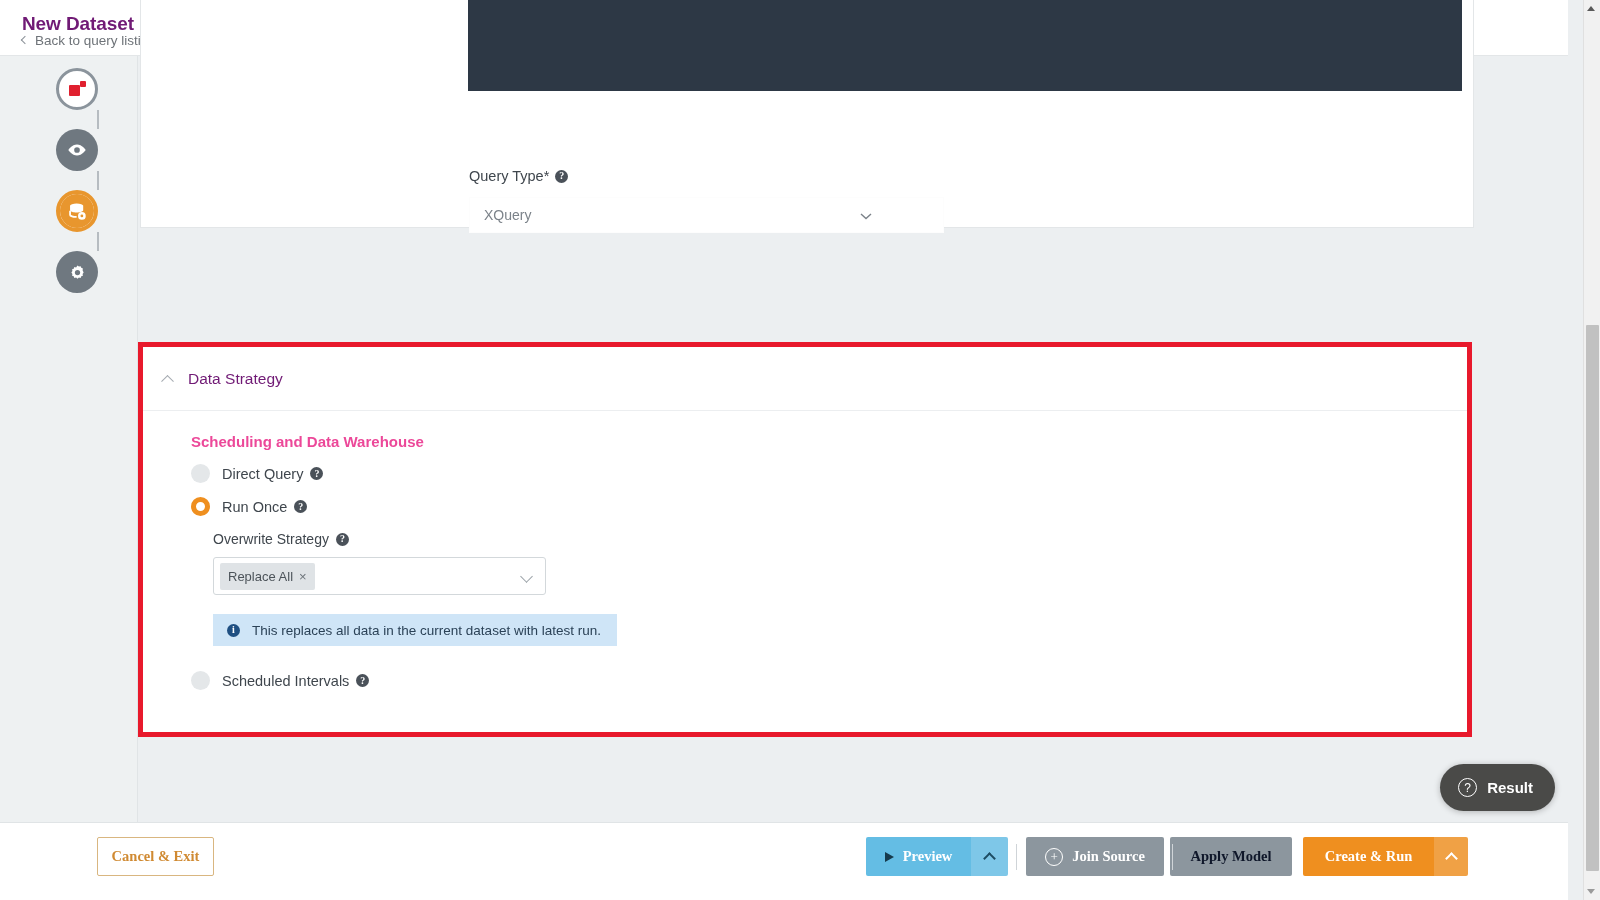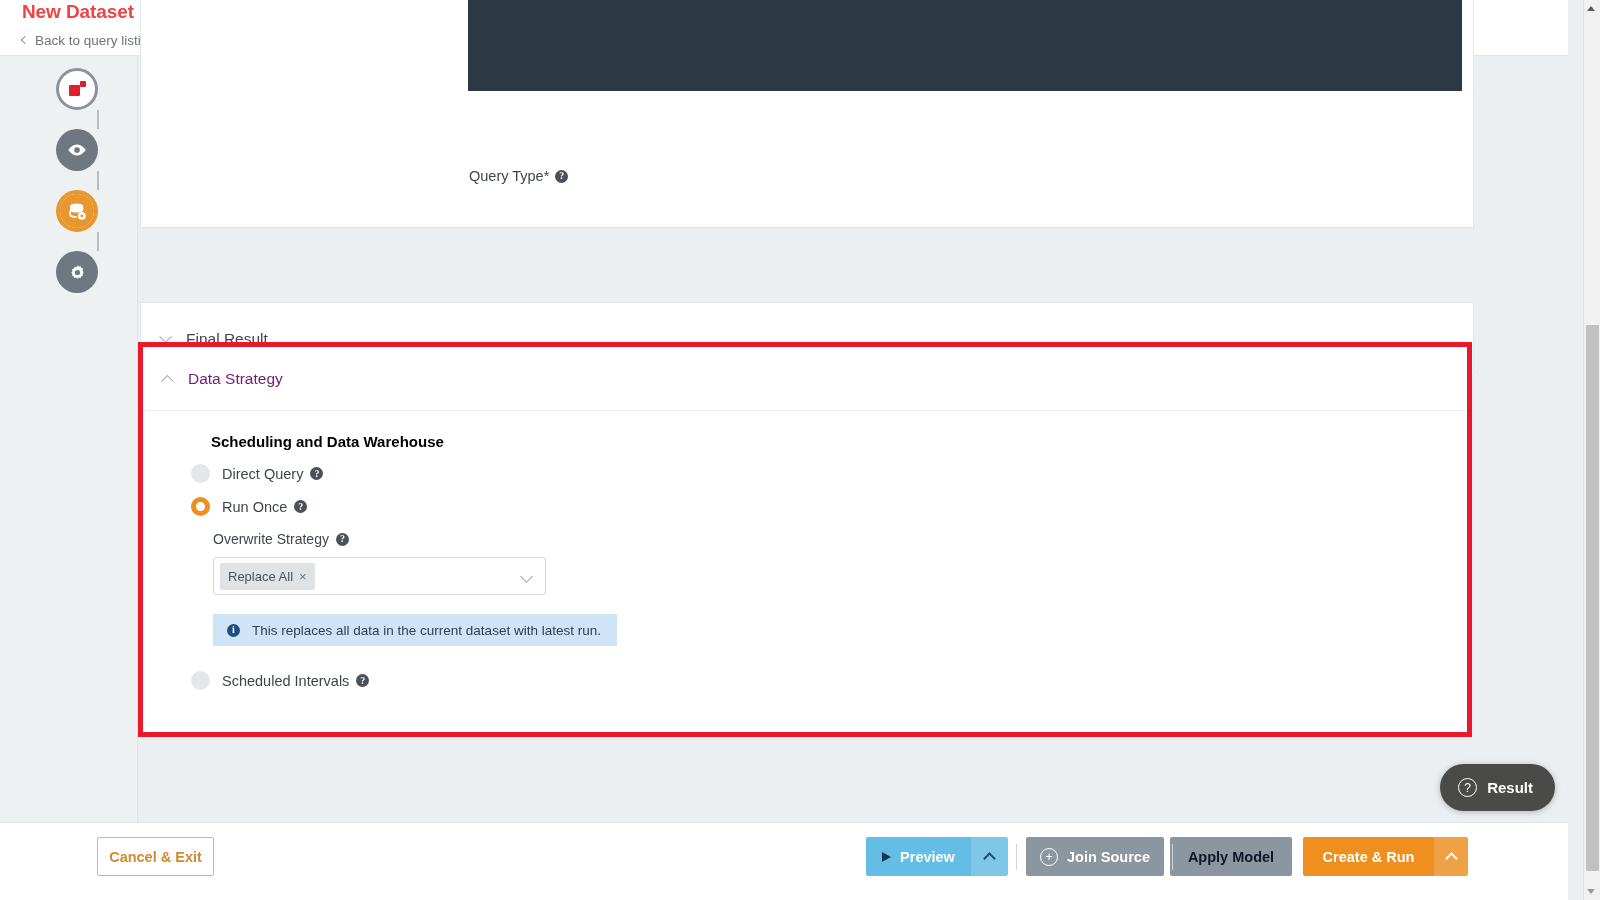--- a/index.html
+++ b/index.html
@@ -15,22 +15,22 @@
   #app { position: relative; width: 1600px; height: 900px; }
 
   
   .topbar {
     position: absolute; left: 0; top: 0;
     width: 1568px; height: 56px;
     background: #ffffff;
     border-bottom: 1px solid #e3e6e8;
   }
   .page-title {
-    position: absolute; left: 22px; top: 1px;
-    font-size: 19px; font-weight: bold; color: #ef4444;
+    position: absolute; left: 22px; top: 13px;
+    font-size: 19px; font-weight: bold; color: #701a75;
     letter-spacing: -0.1px;
   }
   .edit-icon {
     position: absolute; left: 139px; top: 6px;
     width: 16px; height: 16px; cursor: pointer;
   }
   .backlink {
     position: absolute; left: 22px; top: 33px;
     display: flex; align-items: center; gap: 7px;
     color: #6e7378; font-size: 13.5px; cursor: pointer;
@@ -140,21 +140,21 @@
     width: 100%; height: 64px;
     display: flex; align-items: center; gap: 16px;
     padding-left: 20px;
     border-bottom: 1px solid #eceef0;
     cursor: pointer;
   }
   .strategy-body { position: absolute; left: 0; top: 64px; width: 100%; }
 
   .section-title {
     position: absolute; left: 48px; top: 22px;
-    font-size: 15px; font-weight: bold; color: #000000; margin-left: 20px;
+    font-size: 15px; font-weight: bold; color: #ec4899;
   }
 
   .radio-row {
     position: absolute; left: 48px;
     display: flex; align-items: center; gap: 12px;
     cursor: pointer;
   }
   .radio-row.r1 { top: 53px; }
   .radio-row.r2 { top: 86px; }
   .radio-row.r3 { top: 260px; }
@@ -245,21 +245,21 @@
   .bottombar {
     position: absolute; left: 0; top: 822px;
     width: 1568px; height: 78px;
     background: #ffffff;
     border-top: 1px solid #e0e4e6;
   }
   .btn {
     position: absolute; height: 39px;
     display: flex; align-items: center; justify-content: center;
     font-size: 14.5px; font-weight: bold; cursor: pointer;
-    border: none; border-radius: 2px;
+    border: none; border-radius: 2px; font-family: Liberation Serif, serif;
   }
   .btn-cancel {
     left: 97px; top: 14px; width: 117px;
     background: #ffffff; color: #d08a32;
     border: 1px solid #d9b680;
   }
   .btn-preview {
     left: 866px; top: 14px; width: 105px;
     background: #64bde4; color: #ffffff;
     gap: 9px;
@@ -392,28 +392,28 @@
   </div>
 
   <div class="content">
 
     <div class="panel panel-query">
       <div class="code-block"></div>
       <div class="field-label query-type-label">
         <span>Query Type*</span>
         <span class="help">?</span>
       </div>
-    </div>
-
-    <div class="panel panel-final">
-      <div class="panel-head">
-        <span class="chev down"></span>
-        <span class="title">Final Result</span>
+      <div class="select-plain">
+        <span class="val">XQuery</span>
+        <svg width="14" height="14" viewBox="0 0 14 14" style="position:absolute;right:70px;top:11px">
+          <path d="M2 5l5 4.5L12 5" fill="none" stroke="#7b8289" stroke-width="1.4"></path>
+        </svg>
       </div>
     </div>
+
 
     <div class="panel-strategy">
       <div class="strategy-head">
         <span class="chev up"></span>
         <span class="title" style="font-size:15.5px;color:#701a75">Data Strategy</span>
       </div>
 
       <div class="strategy-body">
 
         <div class="section-title">Scheduling and Data Warehouse</div>

